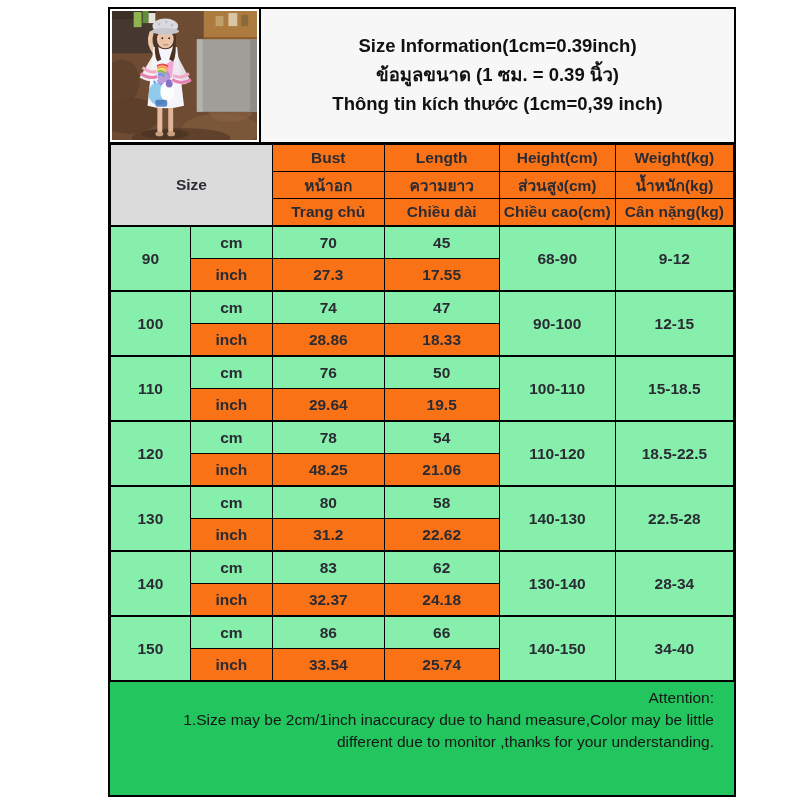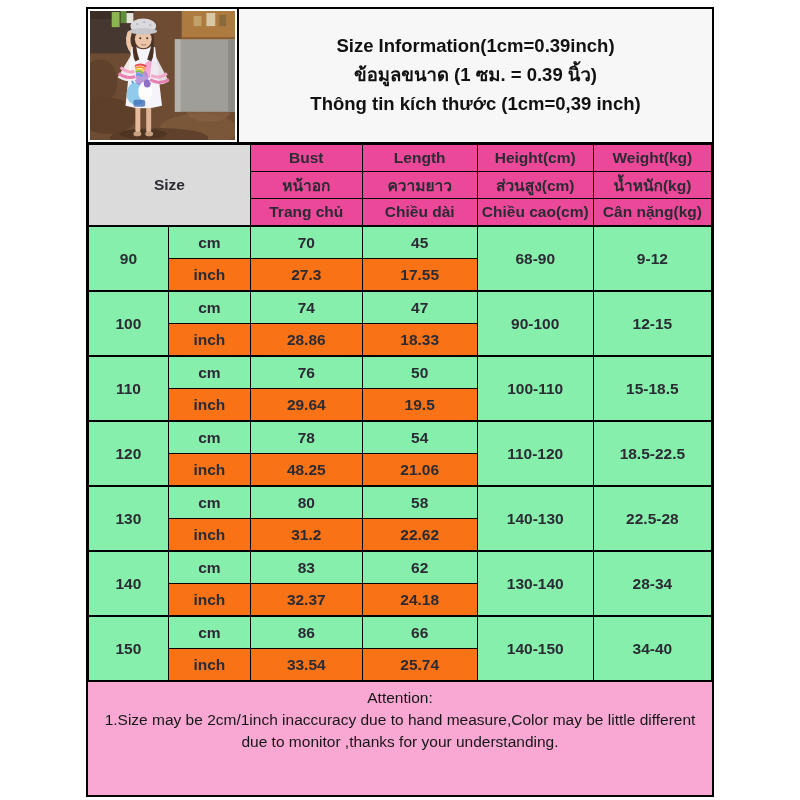--- a/index.html
+++ b/index.html
@@ -2,21 +2,21 @@
 <html><head>
 <meta charset="utf-8">
 <style>
   html,body{margin:0;padding:0;}
   body{
     width:800px;height:800px;background:#ffffff;position:relative;
     font-family:"Liberation Sans","DejaVu Sans",sans-serif;
     color:#1c1c22;
   }
   .sheet{
-    position:absolute;left:86px;top:7px;width:628px;height:790px;
+    position:absolute;left:108px;top:7px;width:628px;height:790px;
     border:2.5px solid #000;box-sizing:border-box;background:#fff;
     display:flex;flex-direction:column;
   }
   
   .top{height:133px;display:flex;border-bottom:2.5px solid #000;flex:none;}
   .photo-cell{
     width:151px;flex:none;border-right:2px solid #000;box-sizing:border-box;
     background:#fff;padding:2px;
   }
   .photo-cell svg{width:100%;height:100%;display:block;}
@@ -26,33 +26,33 @@
   }
   .title-cell div{font-weight:700;font-size:18.5px;line-height:1.55;color:#111;}
   
   table.size{
     border-collapse:collapse;table-layout:fixed;width:100%;flex:none;
   }
   table.size td{
     border:1.5px solid #000;text-align:center;vertical-align:middle;
     font-weight:700;font-size:15.5px;color:#2b2b33;padding:0;overflow:hidden;
   }
-  td.hdr{background:#ec4899;height:26px;}
+  td.hdr{background:#f97316;height:26px;}
   td.size-big{background:#dbdbdb;font-size:30px;color:#000;}
   td.size-num{background:#dbdbdb;color:#202024;}
   tr.cm-row td{height:31px;background:#86efac;}
   tr.inch-row td{height:31px;background:#f97316;}
   td.range{background:#efefef;}
   tr.grp td{border-top:2.5px solid #000;}
   
   .attention{
-    flex:1;border-top:1px solid #000;background:#f9a8d4;
-    padding:5px 7px;box-sizing:border-box;
+    flex:1;border-top:1px solid #000;background:#22c55e;
+    padding:5px 20px;box-sizing:border-box;
     font-size:15.5px;font-weight:400;color:#161616;line-height:1.42;
-    text-align:center;
+    text-align:right;
   }
   .attention div{white-space:normal;}
 </style>
 </head>
 <body>
 
 <div class="sheet">
 
   <div class="top">
     <div class="photo-cell">

